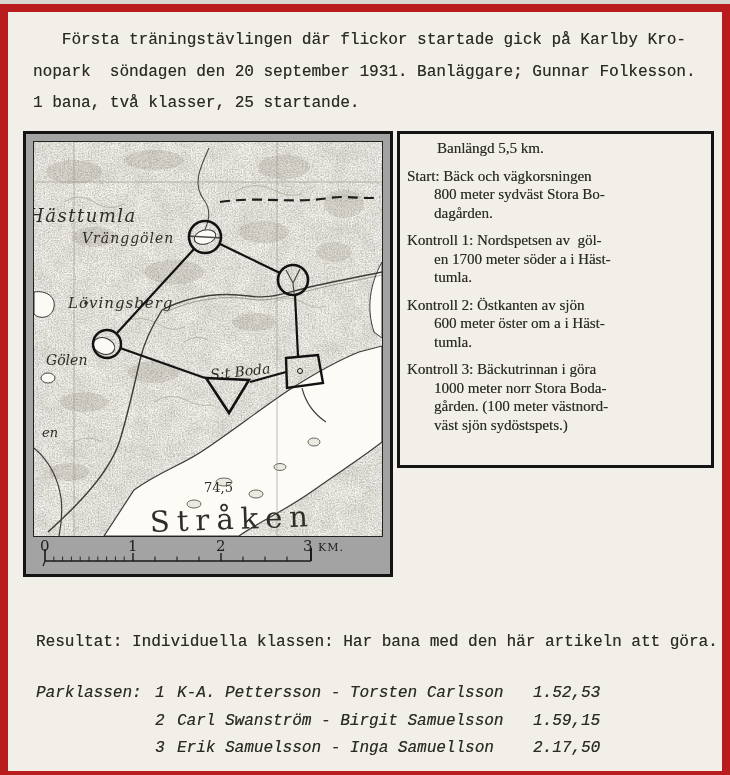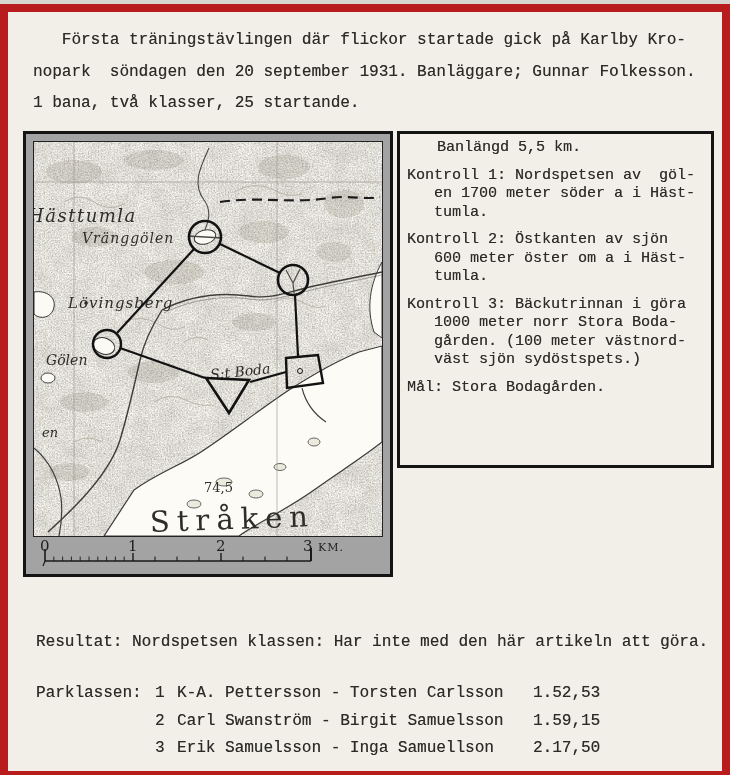--- a/index.html
+++ b/index.html
@@ -15,30 +15,30 @@
   
   .map-frame{position:absolute;left:15px;top:119px;width:364px;height:440px;
     border:3px solid #141414;background:#a3a3a3;}
   .map-svg{position:absolute;left:7px;top:7px;width:348px;height:394px;
     border:1.5px solid #222;background:#faf8f2;}
   .scale-svg{position:absolute;left:7px;top:402px;width:348px;height:36px;}
   
   .course-box{position:absolute;left:389px;top:119px;width:311px;height:331px;
     border:3px solid #141414;background:#f1efe8;box-sizing:content-box;
     font-size:15px;line-height:18.5px;padding:0;}
-  .cb-inner{padding:5px 7px 0 7px;}
+  .cb-inner{padding:5px 7px 0 7px;font-family:Liberation Serif, serif;}
   .cb-first{padding-left:30px;}
   .cb-para{margin-top:9px;}
   .cb-cont{padding-left:27px;}
   
   .obs{position:absolute;left:397px;top:470px;width:315px;font-size:15px;line-height:27px;}
   .obs-first{padding-left:18px;}
   
   .resultat{position:absolute;left:28px;top:621px;width:695px;font-size:16px;}
-  .parklassen{position:absolute;left:28px;top:672px;width:695px;font-size:16px;}
+  .parklassen{position:absolute;left:28px;top:672px;width:695px;font-size:16px;font-style:italic;}
   .pk-row{position:relative;height:27.5px;}
   .pk-label{position:absolute;left:0;}
   .pk-place{position:absolute;left:119px;}
   .pk-team{position:absolute;left:141px;}
   .pk-time{position:absolute;left:497px;}
   
   .mlbl{font-family:"DejaVu Serif","Liberation Serif",serif;fill:#2f2d28;}
   .mlbl-i{font-style:italic;}
 </style>
 </head>
@@ -174,41 +174,45 @@
         <path d="M 210,25 V 20.5 M 232,25 V 20.5 M 254,25 V 20.5" stroke-width="1.1"></path>
         <path d="M 12,25 L 10,30" stroke-width="1.2"></path>
       </g>
     </svg>
   </div>
 
   <div class="course-box">
     <div class="cb-inner">
       <div class="tw cb-first">Banlängd 5,5 km.</div>
       <div class="cb-para">
+        <div class="tw">Start: Bäck och vägkorsningen</div>
+        <div class="tw cb-cont">800 meter sydväst Stora Bo-</div>
+        <div class="tw cb-cont">dagården.</div>
+      </div>
+      <div class="cb-para">
         <div class="tw">Kontroll 1: Nordspetsen av  göl-</div>
         <div class="tw cb-cont">en 1700 meter söder a i Häst-</div>
         <div class="tw cb-cont">tumla.</div>
       </div>
       <div class="cb-para">
         <div class="tw">Kontroll 2: Östkanten av sjön</div>
         <div class="tw cb-cont">600 meter öster om a i Häst-</div>
         <div class="tw cb-cont">tumla.</div>
       </div>
       <div class="cb-para">
         <div class="tw">Kontroll 3: Bäckutrinnan i göra</div>
         <div class="tw cb-cont">1000 meter norr Stora Boda-</div>
         <div class="tw cb-cont">gården. (100 meter västnord-</div>
         <div class="tw cb-cont">väst sjön sydöstspets.)</div>
       </div>
-      <div class="cb-para tw">Mål: Stora Bodagården.</div>
-    </div>
-  </div>
-
-
-  <div class="resultat tw">Resultat: Nordspetsen klassen: Har inte med den här artikeln att göra.</div>
+    </div>
+  </div>
+
+
+  <div class="resultat tw">Resultat: Individuella klassen: Har bana med den här artikeln att göra.</div>
 
   <div class="parklassen">
     <div class="pk-row">
       <span class="pk-label tw">Parklassen:</span>
       <span class="pk-place tw">1</span>
       <span class="pk-team tw">K-A. Pettersson - Torsten Carlsson</span>
       <span class="pk-time tw">1.52,53</span>
     </div>
     <div class="pk-row">
       <span class="pk-place tw">2</span>

